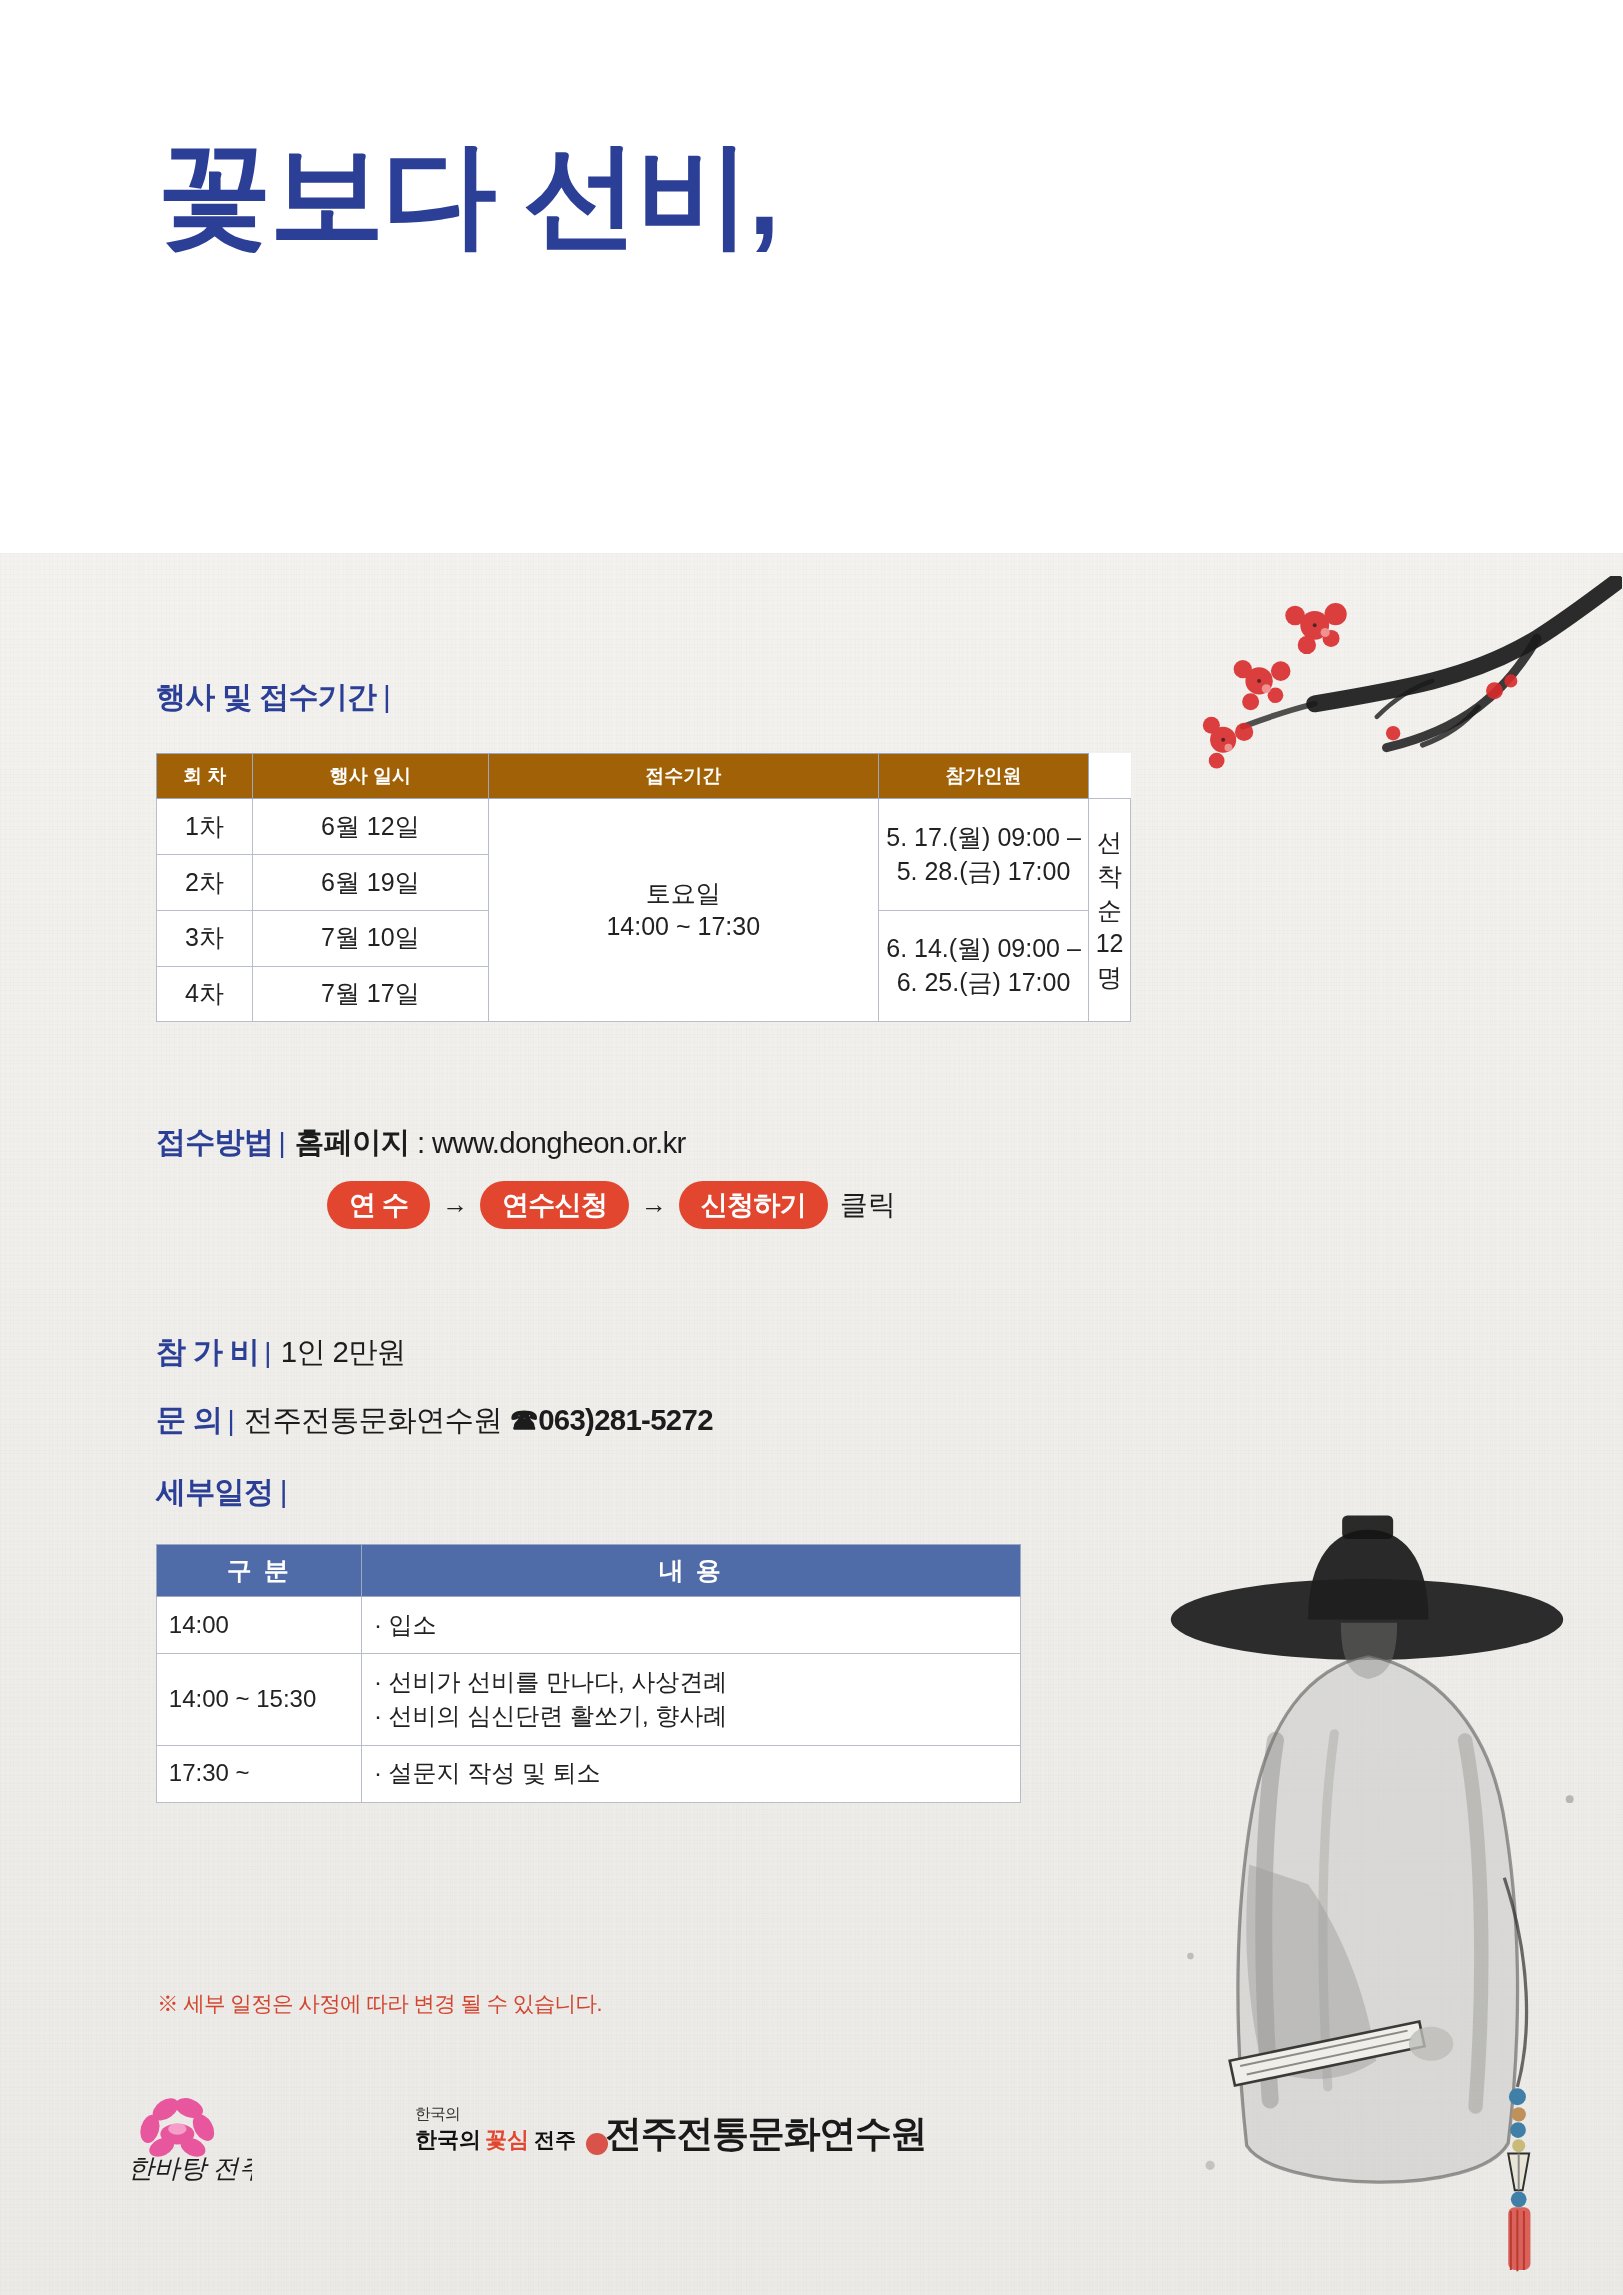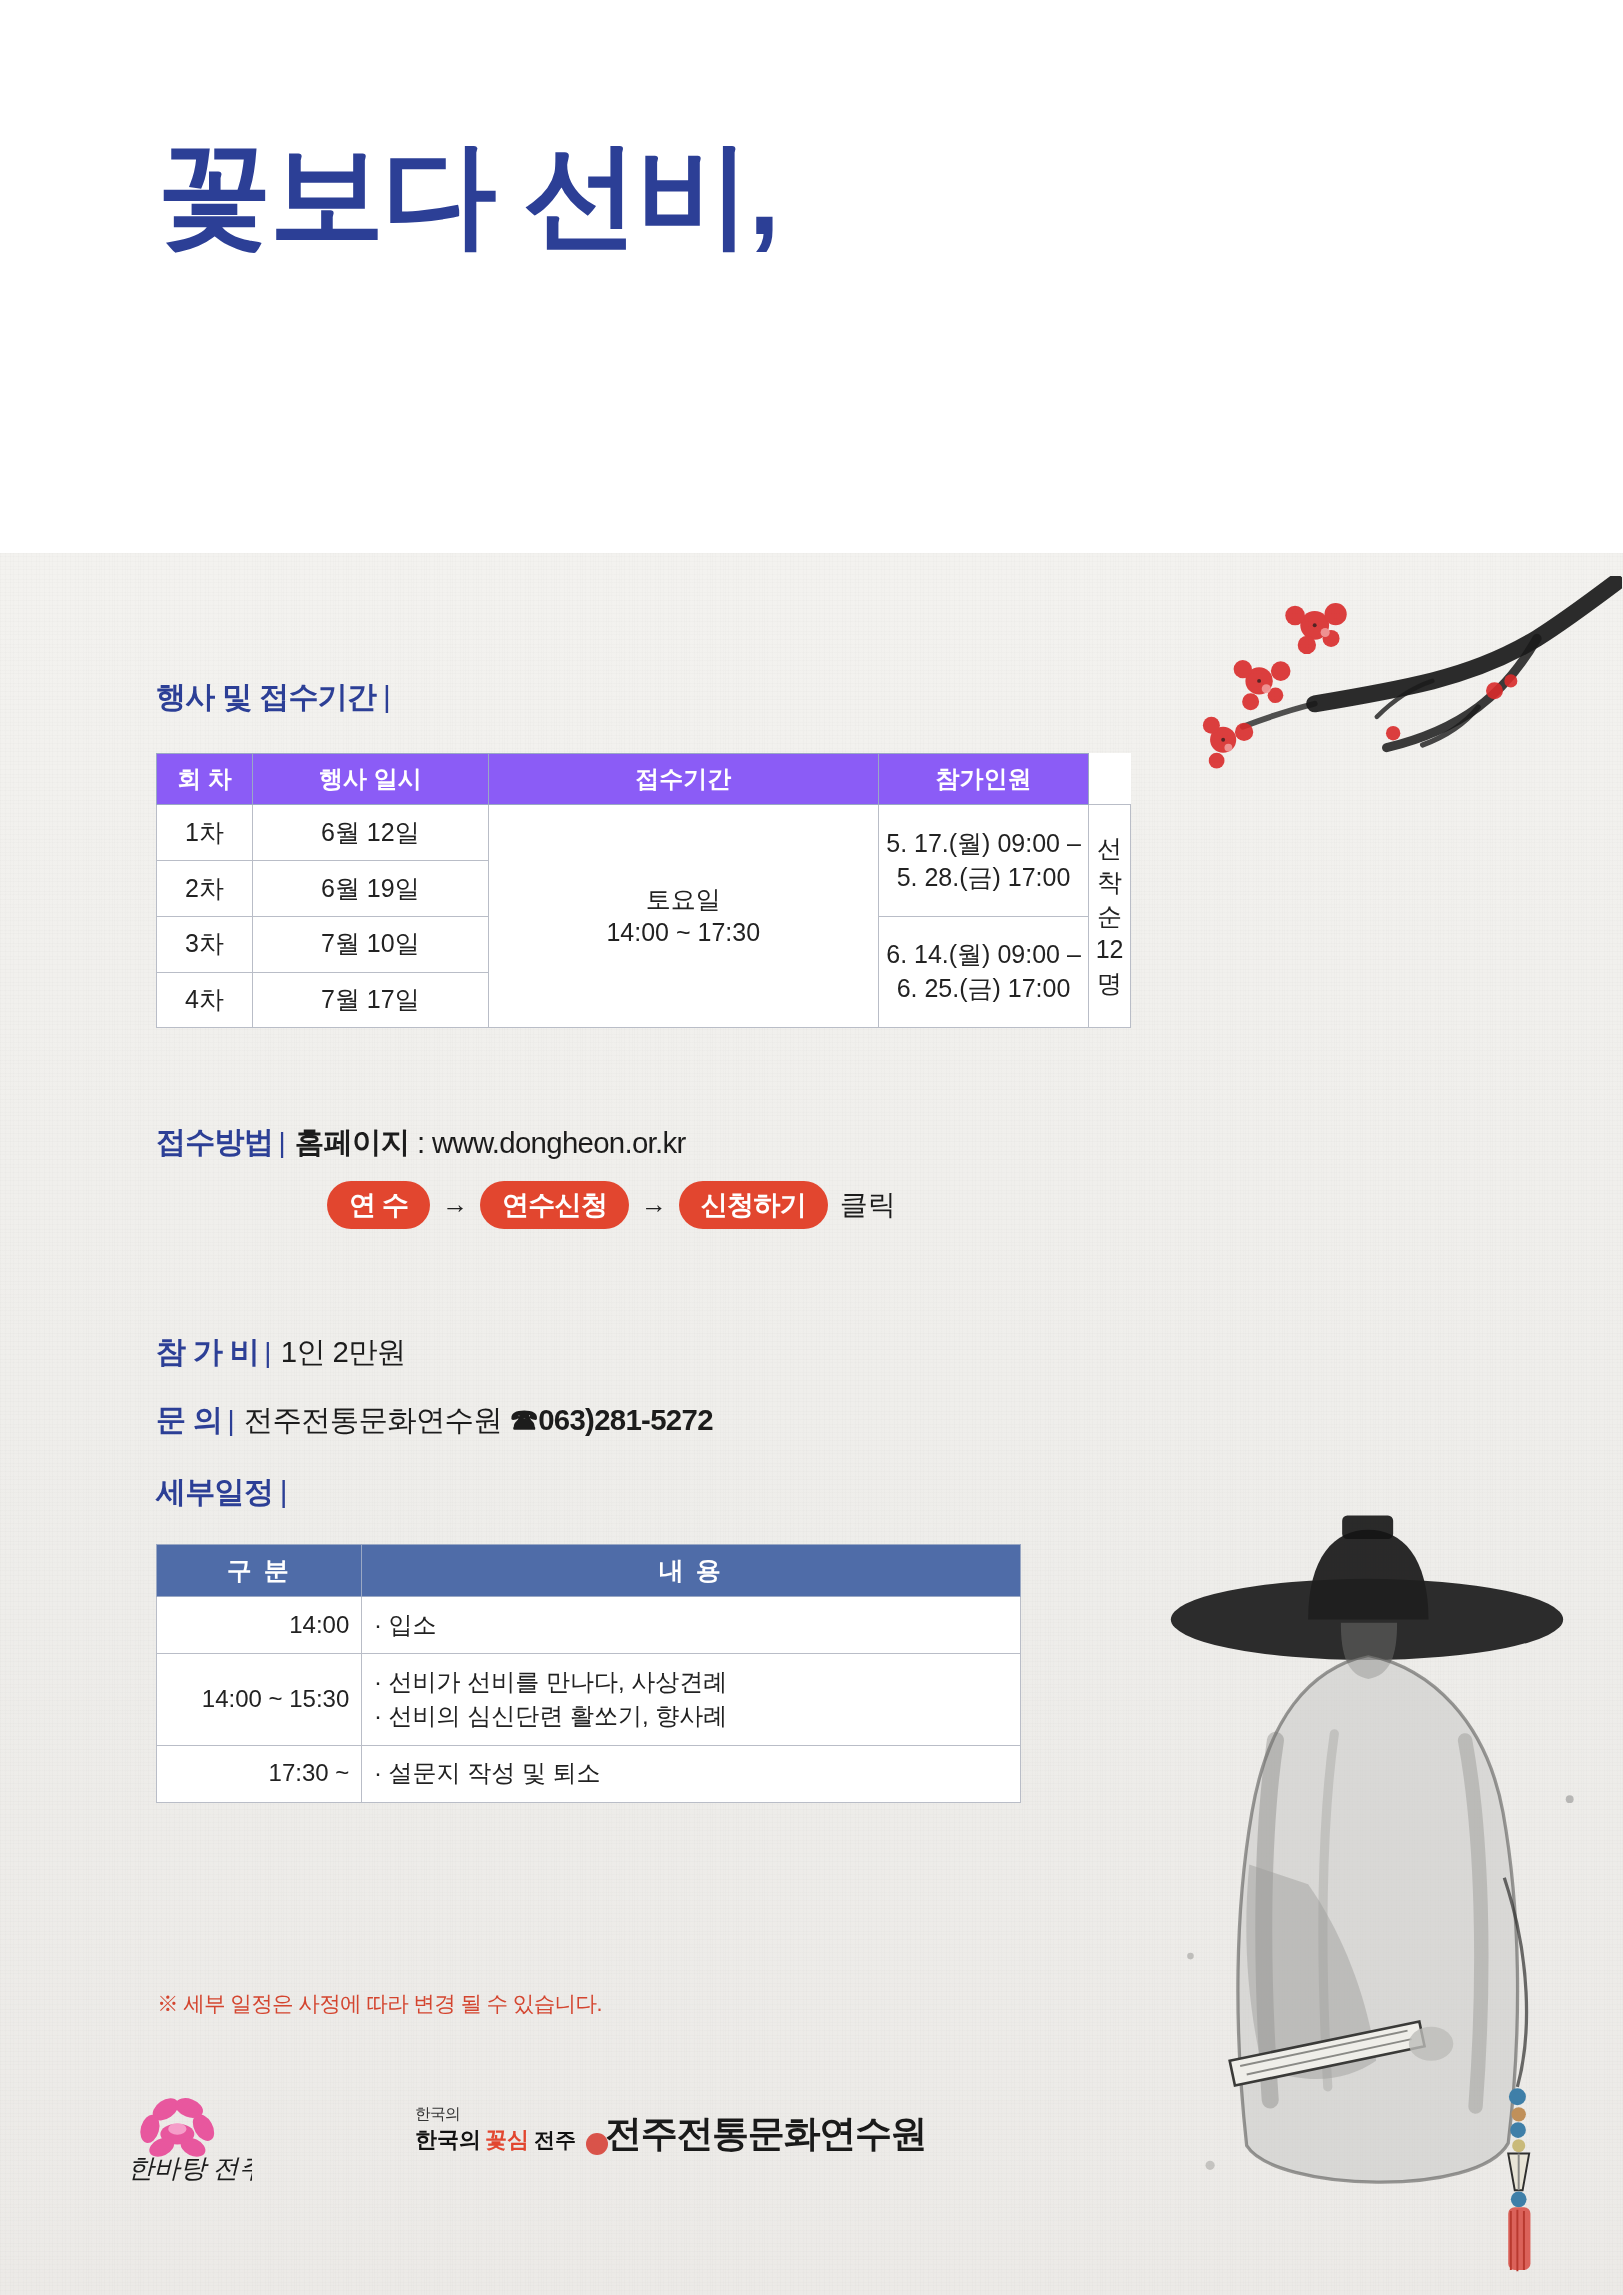--- a/index.html
+++ b/index.html
@@ -50,40 +50,40 @@
   .sec-head .bar{color:#2c3f96;font-weight:normal;margin-left:6.5px;}
 
   
   table{border-collapse:collapse;}
   .tbl{
     position:absolute;
     background:#ffffff;
     font-size:25px;color:#222;
   }
   .tbl th{
-    background:#8b5cf6;color:#ffffff;font-weight:bold;
+    background:#a16207;color:#ffffff;font-weight:bold;
     border:0.7px solid #9aa8c4;
-    padding:9.2px 5.2px;font-size:24px;
+    padding:9.2px 5.2px;font-size:19px;
   }
   .tbl td{
     border:0.7px solid #b9bdc7;
     padding:10.5px 6.5px;text-align:center;background:#fff;
     font-size:25px;color:#222;line-height:1.35;
   }
 
   
   .tbl2 th{
     background:#4f6ca8;color:#fff;border:0.7px solid #9aa8c4;
     padding:9.2px 5.2px;font-size:25px;font-weight:bold;letter-spacing:2.6px;
   }
   .tbl2 td{
     border:0.7px solid #b9bdc7;padding:10.5px 11.8px;background:#fff;
     font-size:24px;color:#222;line-height:1.45;
   }
-  .tbl2 td.time{text-align:right;}
+  .tbl2 td.time{text-align:left;}
   .tbl2 td.desc{text-align:left;}
 
   
   .info-row{position:absolute;white-space:nowrap;}
   .info-label{
     display:inline-block;
     font-size:30px;font-weight:bold;color:#2c3f96;letter-spacing:-0.7px;
     vertical-align:middle;
   }
   .info-bar{color:#2c3f96;font-size:27.5px;margin:0 9.2px 0 5.2px;vertical-align:middle;}

